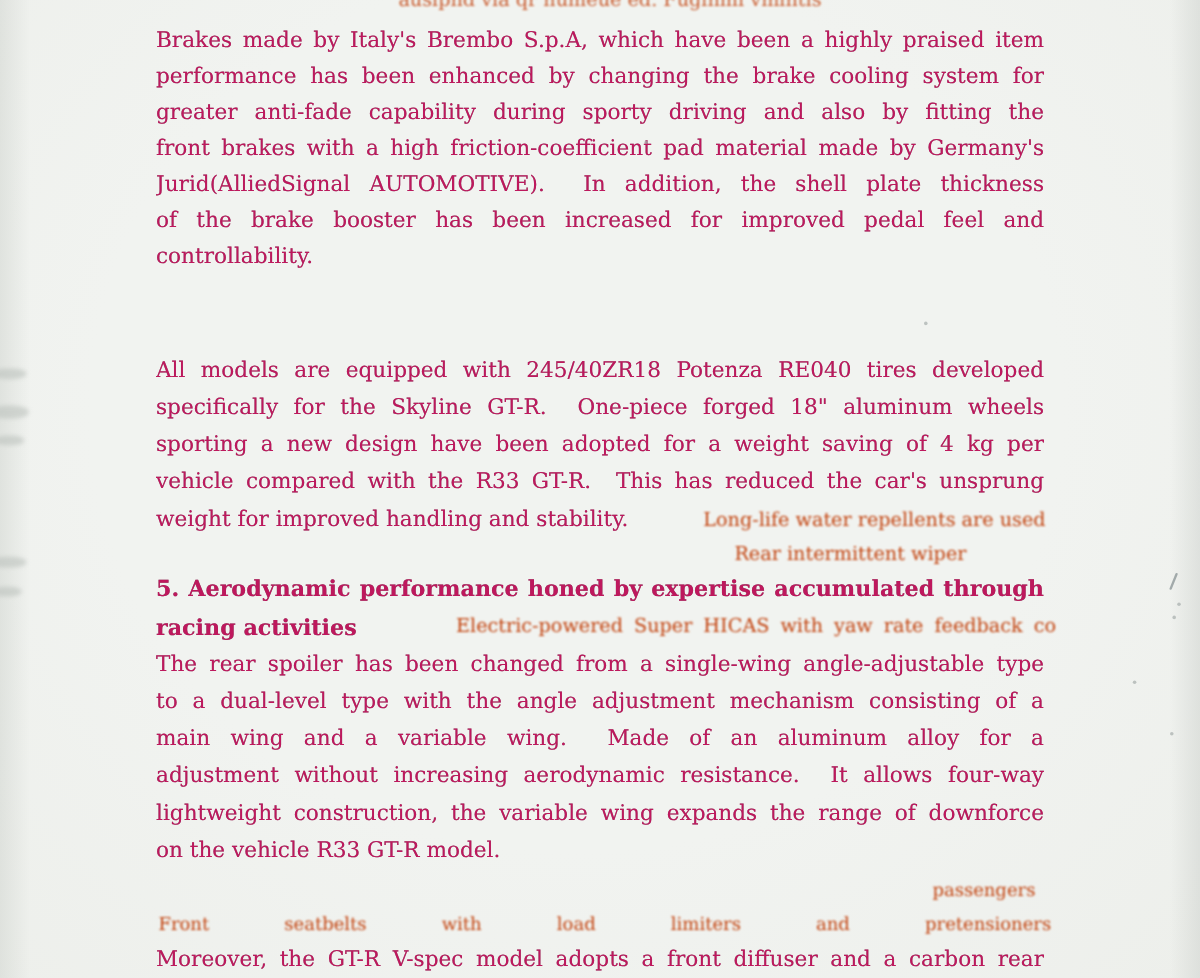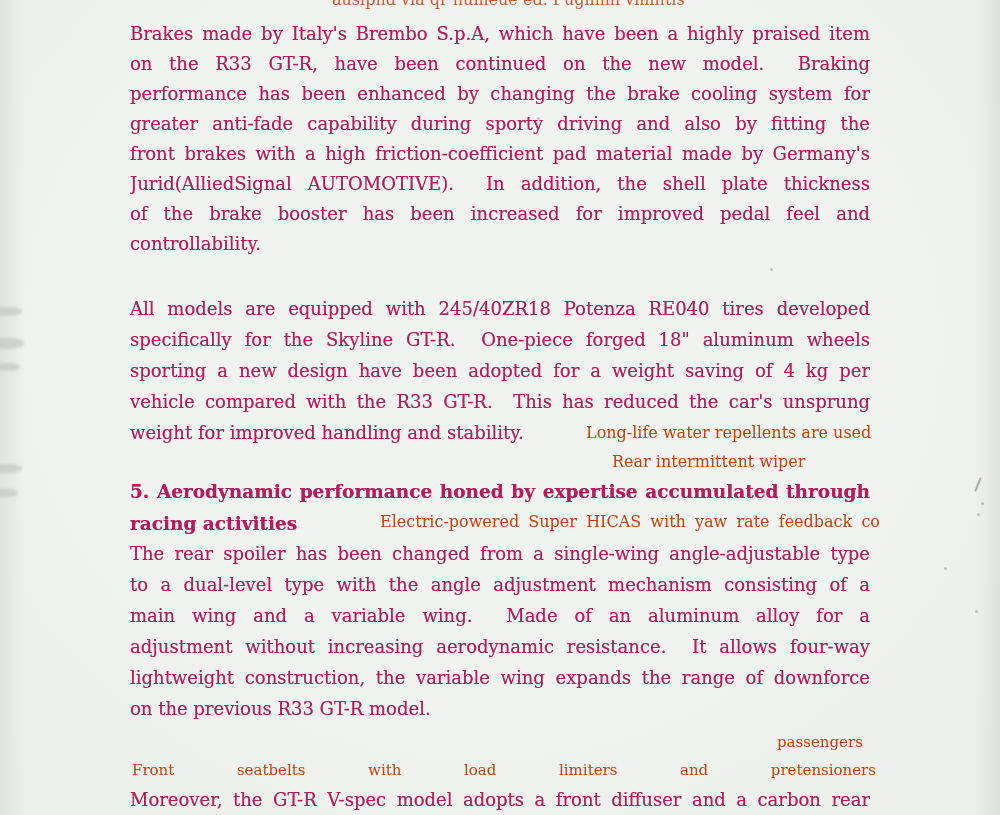--- a/index.html
+++ b/index.html
@@ -97,21 +97,20 @@
 
   <div class="ghost" style="left:332px; top:-10px; font-size:16px; opacity:.85;">auslpnd via qr numeue ed. Fuglnmi vmlntis</div>
   <div class="ghost" style="left:586px; top:423px; font-size:16px;">Long-life water repellents are used</div>
   <div class="ghost" style="left:612px; top:452px; font-size:16px;">Rear intermittent wiper</div>
   <div class="ghost spread" style="left:380px; top:512px; width:500px; font-size:16px;">Electric-powered Super HICAS with yaw rate feedback co</div>
   <div class="ghost" style="left:777px; top:733px; font-size:15px;">passengers</div>
   <div class="ghost spread" style="left:132px; top:761px; width:744px; font-size:15px;">Front seatbelts with load limiters and pretensioners</div>
 
   <div class="para body30" style="top:19px;">
       <div class="line just" style="height: 30px;">Brakes made by Italy's Brembo S.p.A, which have been a highly praised item</div>
-      <div class="line just" style="height: 30px;">on the R33 GT-R, have been continued on the new model.&nbsp; Braking</div>
       <div class="line just" style="height: 30px;">performance has been enhanced by changing the brake cooling system for</div>
       <div class="line just" style="height: 30px;">greater anti-fade capability during sporty driving and also by fitting the</div>
       <div class="line just" style="height: 30px;">front brakes with a high friction-coefficient pad material made by Germany's</div>
       <div class="line just" style="height: 30px;">Jurid(AlliedSignal AUTOMOTIVE).&nbsp; In addition, the shell plate thickness</div>
       <div class="line just" style="height: 30px;">of the brake booster has been increased for improved pedal feel and</div>
       <div class="line" style="height: 30px;">controllability.</div>
     </div>
 
   <div class="para body31" style="top:293px;">
       <div class="line just" style="height: 31px;">All models are equipped with 245/40ZR18 Potenza RE040 tires developed</div>
@@ -125,21 +124,21 @@
       <div class="line just" style="height: 32px;">5. Aerodynamic performance honed by expertise accumulated through</div>
       <div class="line" style="height: 32px;">racing activities</div>
     </div>
 
   <div class="para body31" style="top:538px;">
       <div class="line just" style="height: 31px;">The rear spoiler has been changed from a single-wing angle-adjustable type</div>
       <div class="line just" style="height: 31px;">to a dual-level type with the angle adjustment mechanism consisting of a</div>
       <div class="line just" style="height: 31px;">main wing and a variable wing.&nbsp; Made of an aluminum alloy for a</div>
       <div class="line just" style="height: 31px;">adjustment without increasing aerodynamic resistance.&nbsp; It allows four-way</div>
       <div class="line just" style="height: 31px;">lightweight construction, the variable wing expands the range of downforce</div>
-      <div class="line" style="height: 31px;">on the previous R33 GT-R model.</div>
+      <div class="line" style="height: 31px;">on the vehicle R33 GT-R model.</div>
     </div>
 
   <div class="para body31" style="top:784px;">
       <div class="line just" style="height: 31px;">Moreover, the GT-R V-spec model adopts a front diffuser and a carbon rear</div>
     </div>
 
   <div class="smudge" style="left:-6px; top:307px; width:28px; height:9px;"></div>
   <div class="smudge" style="left:-8px; top:338px; width:32px; height:11px;"></div>
   <div class="smudge" style="left:-4px; top:363px; width:24px; height:8px;"></div>
   <div class="smudge" style="left:-8px; top:464px; width:30px; height:9px;"></div>

